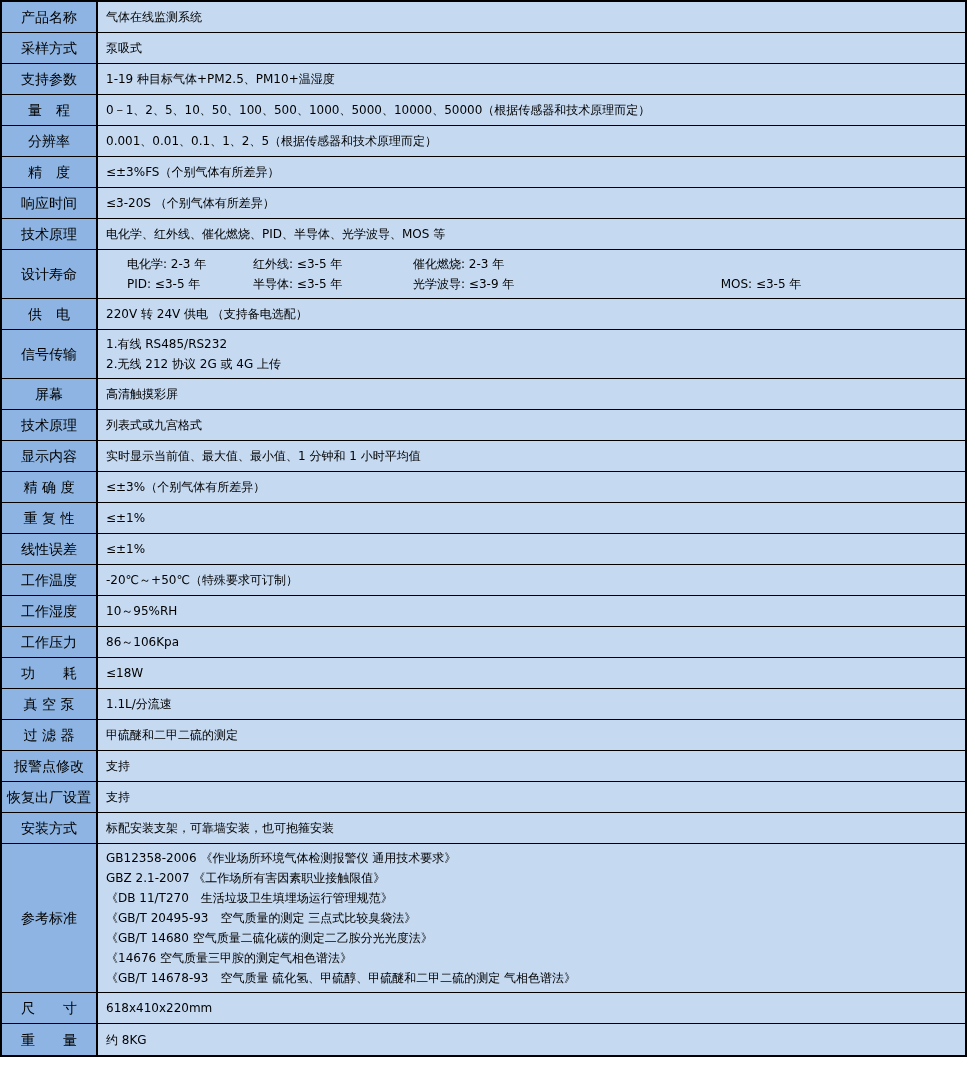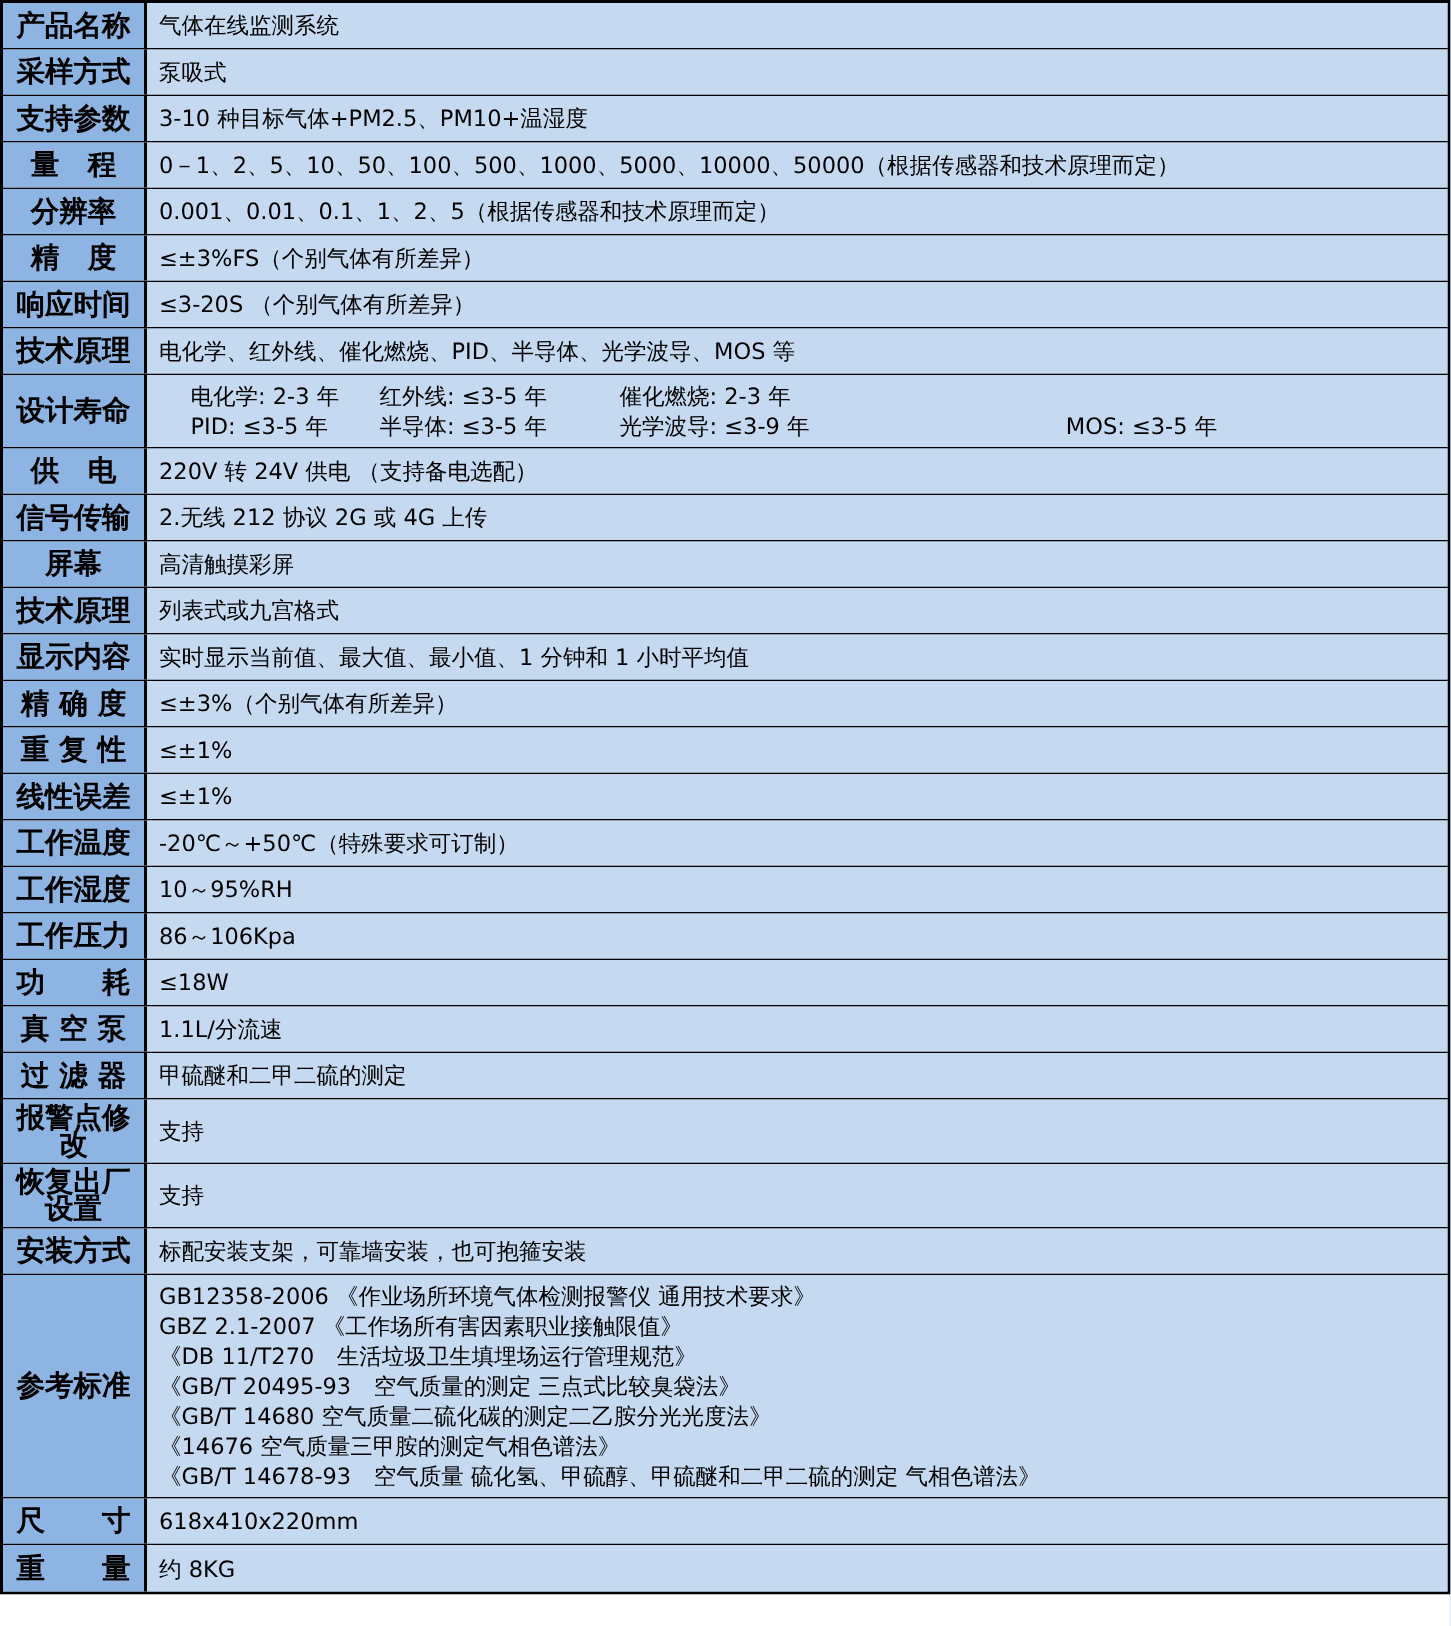--- a/index.html
+++ b/index.html
@@ -31,33 +31,33 @@
     display: flex;
   }
   .cell.label {
     flex: 0 0 96px;
     width: 96px;
     background: var(--label-bg);
     border-right: 2px solid var(--border-color);
     align-items: center;
     justify-content: center;
     text-align: center;
-    font-weight: bold;
-    font-size: 19px;
+    font-weight: normal;
+    font-size: 14px;
     padding: 3px 2px;
     line-height: 18px;
     white-space: pre-wrap;
   }
   .cell.value {
     flex: 1 1 auto;
     background: var(--value-bg);
     flex-direction: column;
     justify-content: center;
     padding: 4px 8px;
-    font-size: 15px;
+    font-size: 12px;
   }
   .line {
     line-height: 20px;
     white-space: pre-wrap;
   }
   .seg-line { display: flex; }
   .seg { display: inline-block; }
   .seg:nth-child(1) { width: 126px; margin-left: 21px; }
   .seg:nth-child(2) { width: 160px; }
   .seg:nth-child(3) { width: 152px; }
@@ -78,21 +78,21 @@
   <div class="row">
     <div class="cell label">采样方式</div>
     <div class="cell value">
         <div class="line">泵吸式</div>
       </div>
   </div>
 
   <div class="row">
     <div class="cell label">支持参数</div>
     <div class="cell value">
-        <div class="line">3-10 种目标气体+PM2.5、PM10+温湿度</div>
+        <div class="line">1-19 种目标气体+PM2.5、PM10+温湿度</div>
       </div>
   </div>
 
   <div class="row">
     <div class="cell label">量　程</div>
     <div class="cell value">
         <div class="line">0－1、2、5、10、50、100、500、1000、5000、10000、50000（根据传感器和技术原理而定）</div>
       </div>
   </div>
 
@@ -135,20 +135,21 @@
   <div class="row">
     <div class="cell label">供　电</div>
     <div class="cell value">
         <div class="line">220V 转 24V 供电 （支持备电选配）</div>
       </div>
   </div>
 
   <div class="row">
     <div class="cell label">信号传输</div>
     <div class="cell value">
+        <div class="line">1.有线 RS485/RS232</div>
         <div class="line">2.无线 212 协议 2G 或 4G 上传</div>
       </div>
   </div>
 
   <div class="row">
     <div class="cell label">屏幕</div>
     <div class="cell value">
         <div class="line">高清触摸彩屏</div>
       </div>
   </div>

